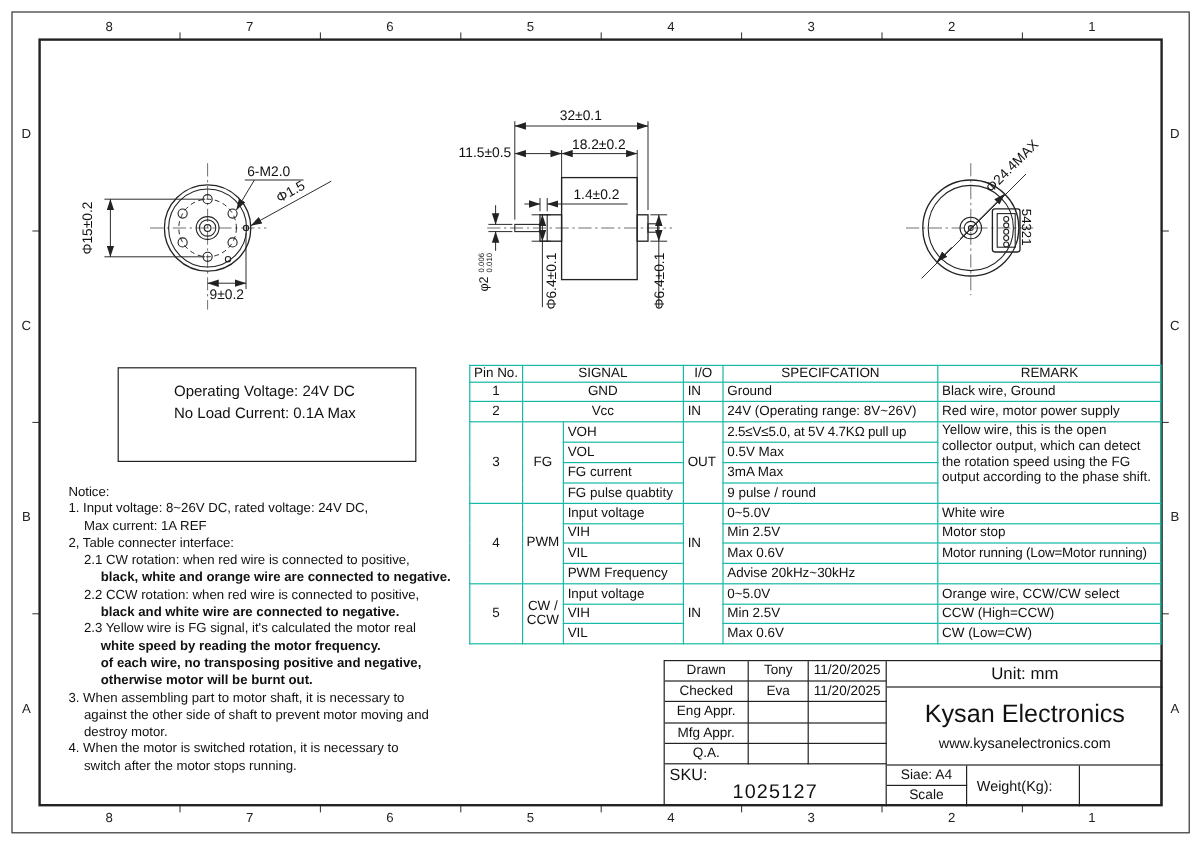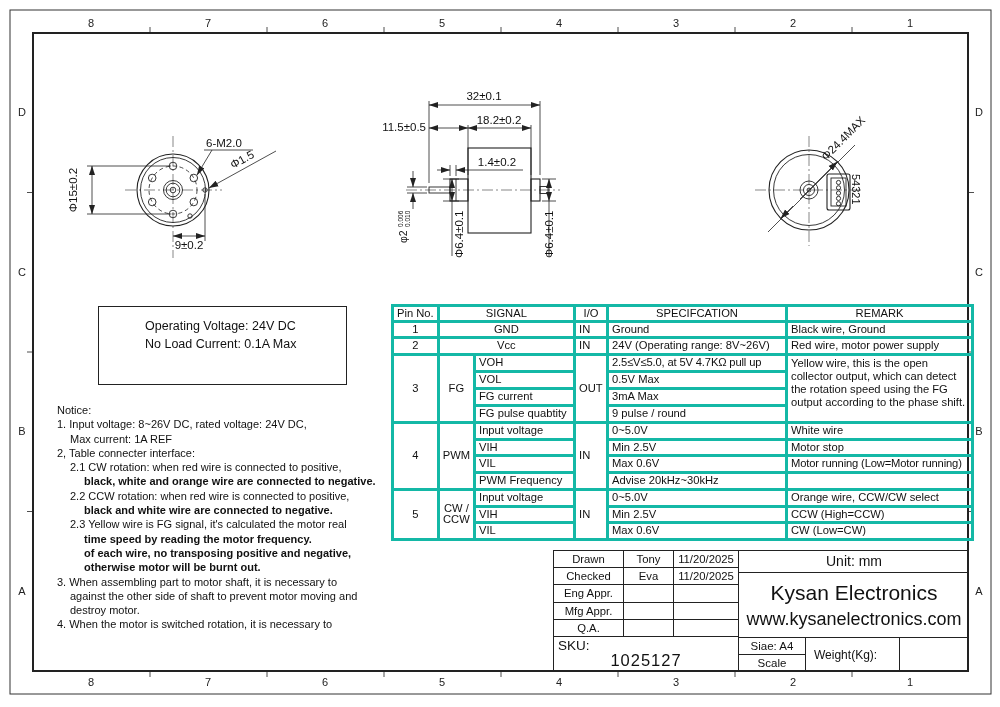--- a/index.html
+++ b/index.html
@@ -18,21 +18,21 @@
 
   
   .notice{position:absolute;left:57px;top:403px;width:334px;font-size:11px;line-height:14.3px;}
   .nl{white-space:nowrap;}
   .nl.n1{padding-left:13px;}
   .nl.n2{padding-left:27px;font-weight:bold;}
 
   
   .pintable{position:absolute;left:391px;top:304px;border-collapse:collapse;table-layout:fixed;
             font-size:11.2px;line-height:1.15;color:#111;}
-  .pintable td{border:3px solid #14b8a6;padding:0 3px;overflow:hidden;white-space:nowrap;
+  .pintable td{border:1px solid #14b8a6;padding:0 3px;overflow:hidden;white-space:nowrap;
                vertical-align:middle;box-sizing:border-box;}
   .pintable td.c{text-align:center;}
   .pintable td.wrap{white-space:normal;text-align:center;line-height:1.05;}
   .pintable td.remark-tall{white-space:normal;vertical-align:top;line-height:13px;padding-top:1px;}
   .pintable td.tight{letter-spacing:-0.15px;}
   .pintable tr.h14{height:14px;} .pintable tr.h16{height:16px;} .pintable tr.h17{height:17px;}
 
   
   .tb{position:absolute;left:553px;top:550px;width:415px;height:121px;border:1px solid #222;
       box-sizing:border-box;font-size:11.5px;}
@@ -44,21 +44,21 @@
            box-sizing:border-box;}
   .tb .sku-label{position:absolute;left:4px;top:1px;font-size:13.5px;}
   .tb .sku-value{position:absolute;left:0;right:0;bottom:2px;text-align:center;font-size:16.5px;
            letter-spacing:1px;}
   .tb .unit{position:absolute;left:185px;top:0;width:230px;height:22px;border-bottom:1px solid #222;
            box-sizing:border-box;text-align:center;line-height:21px;font-size:14px;}
   .tb .company{position:absolute;left:185px;top:22px;width:230px;height:65px;border-bottom:1px solid #222;
            box-sizing:border-box;display:flex;flex-direction:column;align-items:center;
            justify-content:center;gap:4px;}
   .tb .company-name{font-size:21px;}
-  .tb .company-site{font-size:18px;}
+  .tb .company-site{font-size:12px;}
   .tb .size{position:absolute;left:185px;top:87px;width:67px;height:17px;border-right:1px solid #222;
            border-bottom:1px solid #222;box-sizing:border-box;text-align:center;line-height:16px;}
   .tb .scale{position:absolute;left:185px;top:104px;width:67px;height:17px;border-right:1px solid #222;
            box-sizing:border-box;text-align:center;line-height:16px;}
   .tb .weight{position:absolute;left:252px;top:87px;width:94px;height:34px;border-right:1px solid #222;
            box-sizing:border-box;display:flex;align-items:center;padding-left:8px;font-size:12px;}
   .tb .blank{position:absolute;left:346px;top:87px;width:69px;height:34px;}
 
   
   .ln{stroke:#222;stroke-width:1.1;fill:none;}
@@ -229,27 +229,28 @@
   <div class="notice">
     <div class="nl">Notice:</div>
     <div class="nl">1. Input voltage: 8~26V DC, rated voltage: 24V DC,</div>
     <div class="nl n1">Max current: 1A REF</div>
     <div class="nl">2, Table connecter interface:</div>
     <div class="nl n1">2.1 CW rotation: when red wire is connected to positive,</div>
     <div class="nl n2">black, white and orange wire are connected to negative.</div>
     <div class="nl n1">2.2 CCW rotation: when red wire is connected to positive,</div>
     <div class="nl n2">black and white wire are connected to negative.</div>
     <div class="nl n1">2.3 Yellow wire is FG signal, it's calculated the motor real</div>
-    <div class="nl n2">time speed by reading the motor frequency.</div>
+    <div class="nl n2">white speed by reading the motor frequency.</div>
     <div class="nl n2">of each wire, no transposing positive and negative,</div>
     <div class="nl n2">otherwise motor will be burnt out.</div>
     <div class="nl">3. When assembling part to motor shaft, it is necessary to</div>
     <div class="nl n1">against the other side of shaft to prevent motor moving and</div>
     <div class="nl n1">destroy motor.</div>
     <div class="nl">4. When the motor is switched rotation, it is necessary to</div>
+    <div class="nl n1">switch after the motor stops running.</div>
   </div>
 
   <table class="pintable">
     <colgroup>
       <col style="width:41px">
         <col style="width:33px">
         <col style="width:100px">
       <col style="width:33px">
         <col style="width:179px">
         <col style="width:186px">

